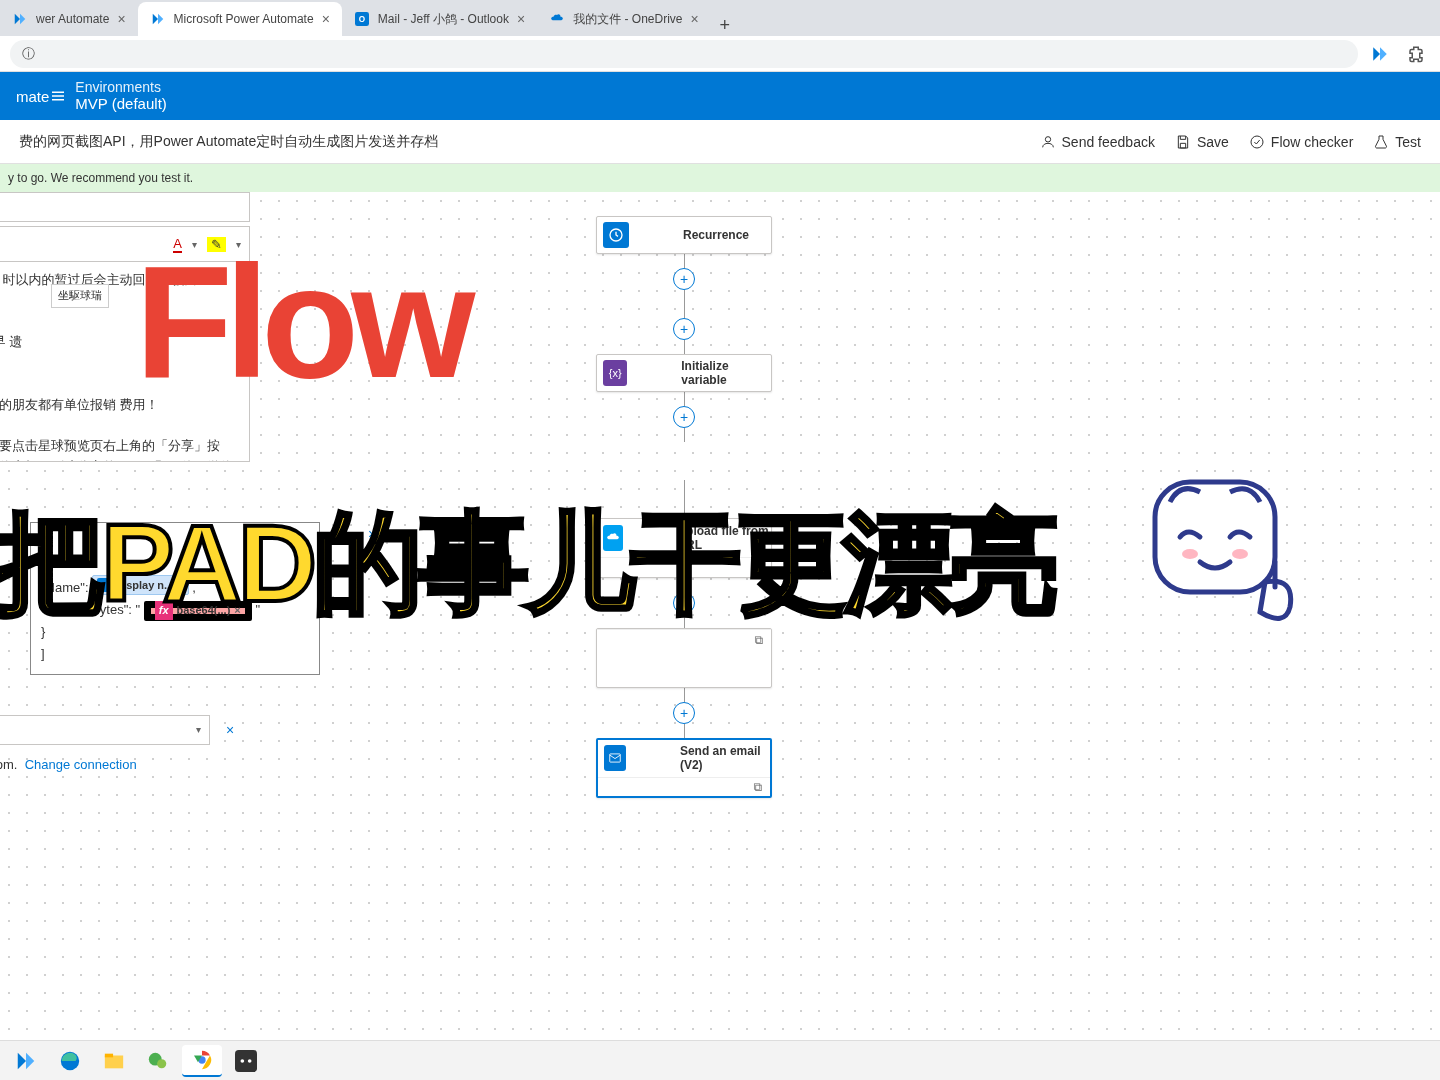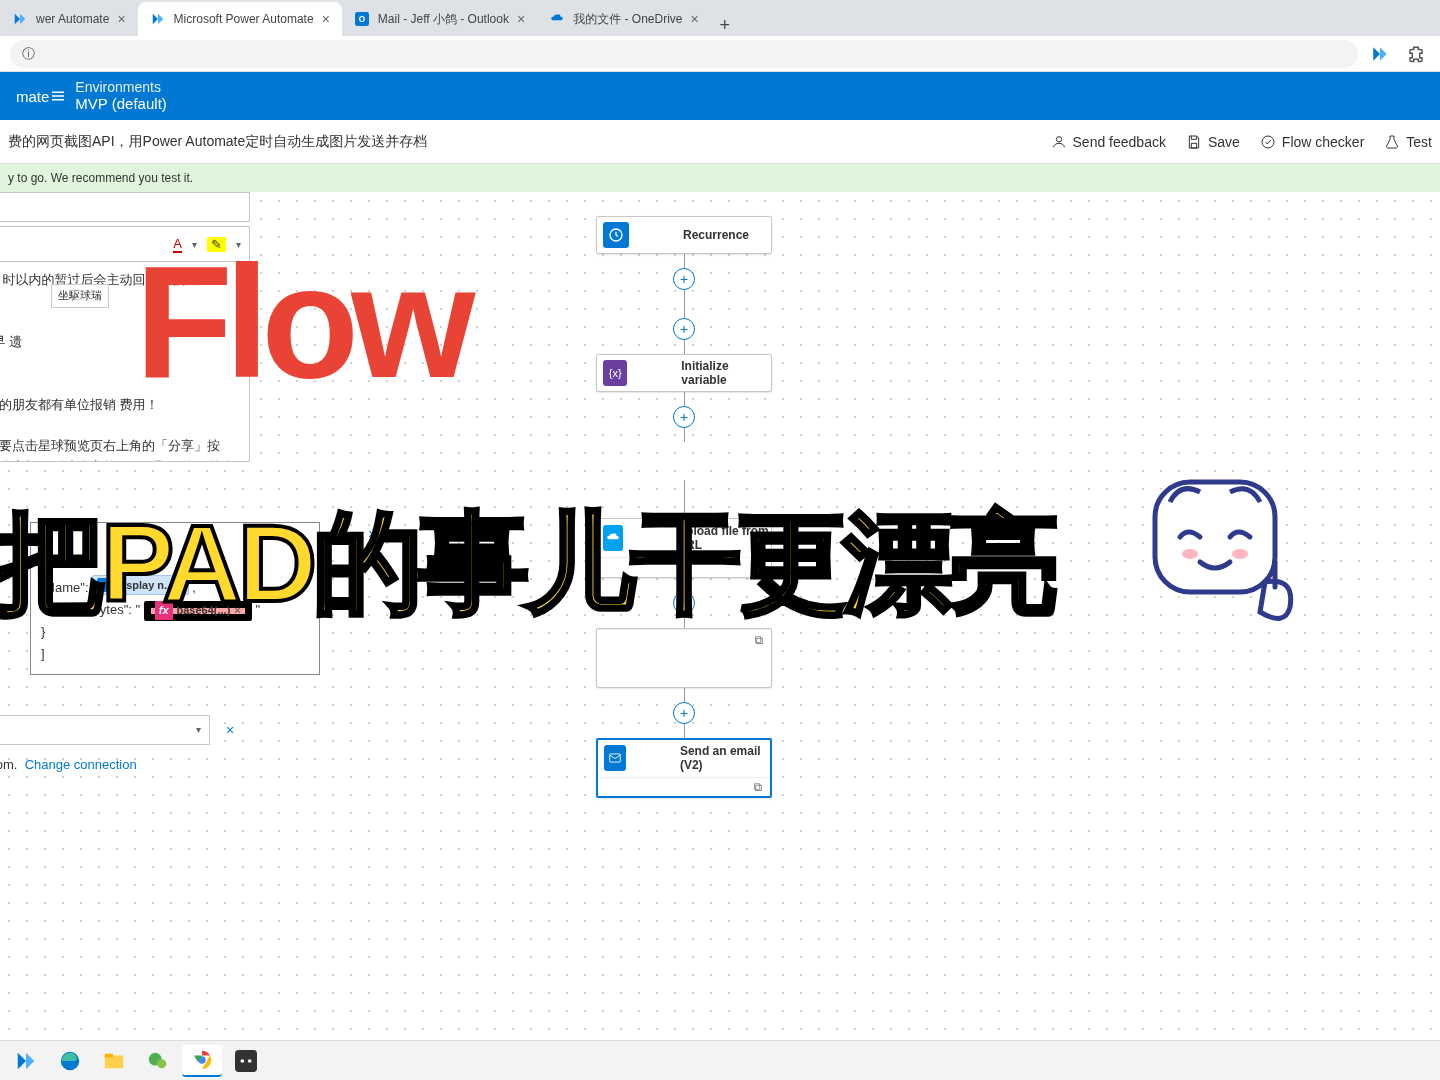--- a/index.html
+++ b/index.html
@@ -24,21 +24,21 @@
 .app-title { font-size: 15px; font-weight: 500; }
 .search-box { width: 420px; height: 32px; background: #fff; border-radius: 4px; display: flex; align-items: center; margin: 0 auto; padding: 0 10px; }
 .search-box svg { fill: #666; }
 .search-input { border: none; outline: none; flex: 1; margin-left: 8px; font-size: 14px; color: #666; }
 .env-box { display: flex; align-items: center; gap: 8px; }
 .env-text { font-size: 11px; line-height: 1.2; }
 .env-label { font-size: 14px; opacity: 0.9; }
 .env-name { font-size: 15px; }
 
 
-.toolbar { height: 44px; background: #fff; display: flex; align-items: center; border-bottom: 1px solid #e0e0e0; padding: 0 8px; }
+.toolbar { height: 44px; background: #fff; display: flex; align-items: center; border-bottom: 1px solid #e0e0e0; padding: 0 19px; }
 .toolbar-title { font-size: 14px; color: #333; }
 .toolbar-actions { margin-left: auto; display: flex; gap: 20px; }
 .toolbar-btn { display: flex; align-items: center; gap: 6px; font-size: 14px; color: #333; cursor: pointer; }
 .toolbar-btn svg { width: 16px; height: 16px; }
 
 
 .info-banner { height: 28px; background: #dff6dd; font-size: 12px; color: #333; display: flex; align-items: center; padding-left: 8px; }
 
 
 .canvas { position: absolute; top: 192px; left: 0; right: 0; bottom: 40px; background-image: radial-gradient(circle, #d0d0d0 1px, transparent 1px); background-size: 18px 18px; }

